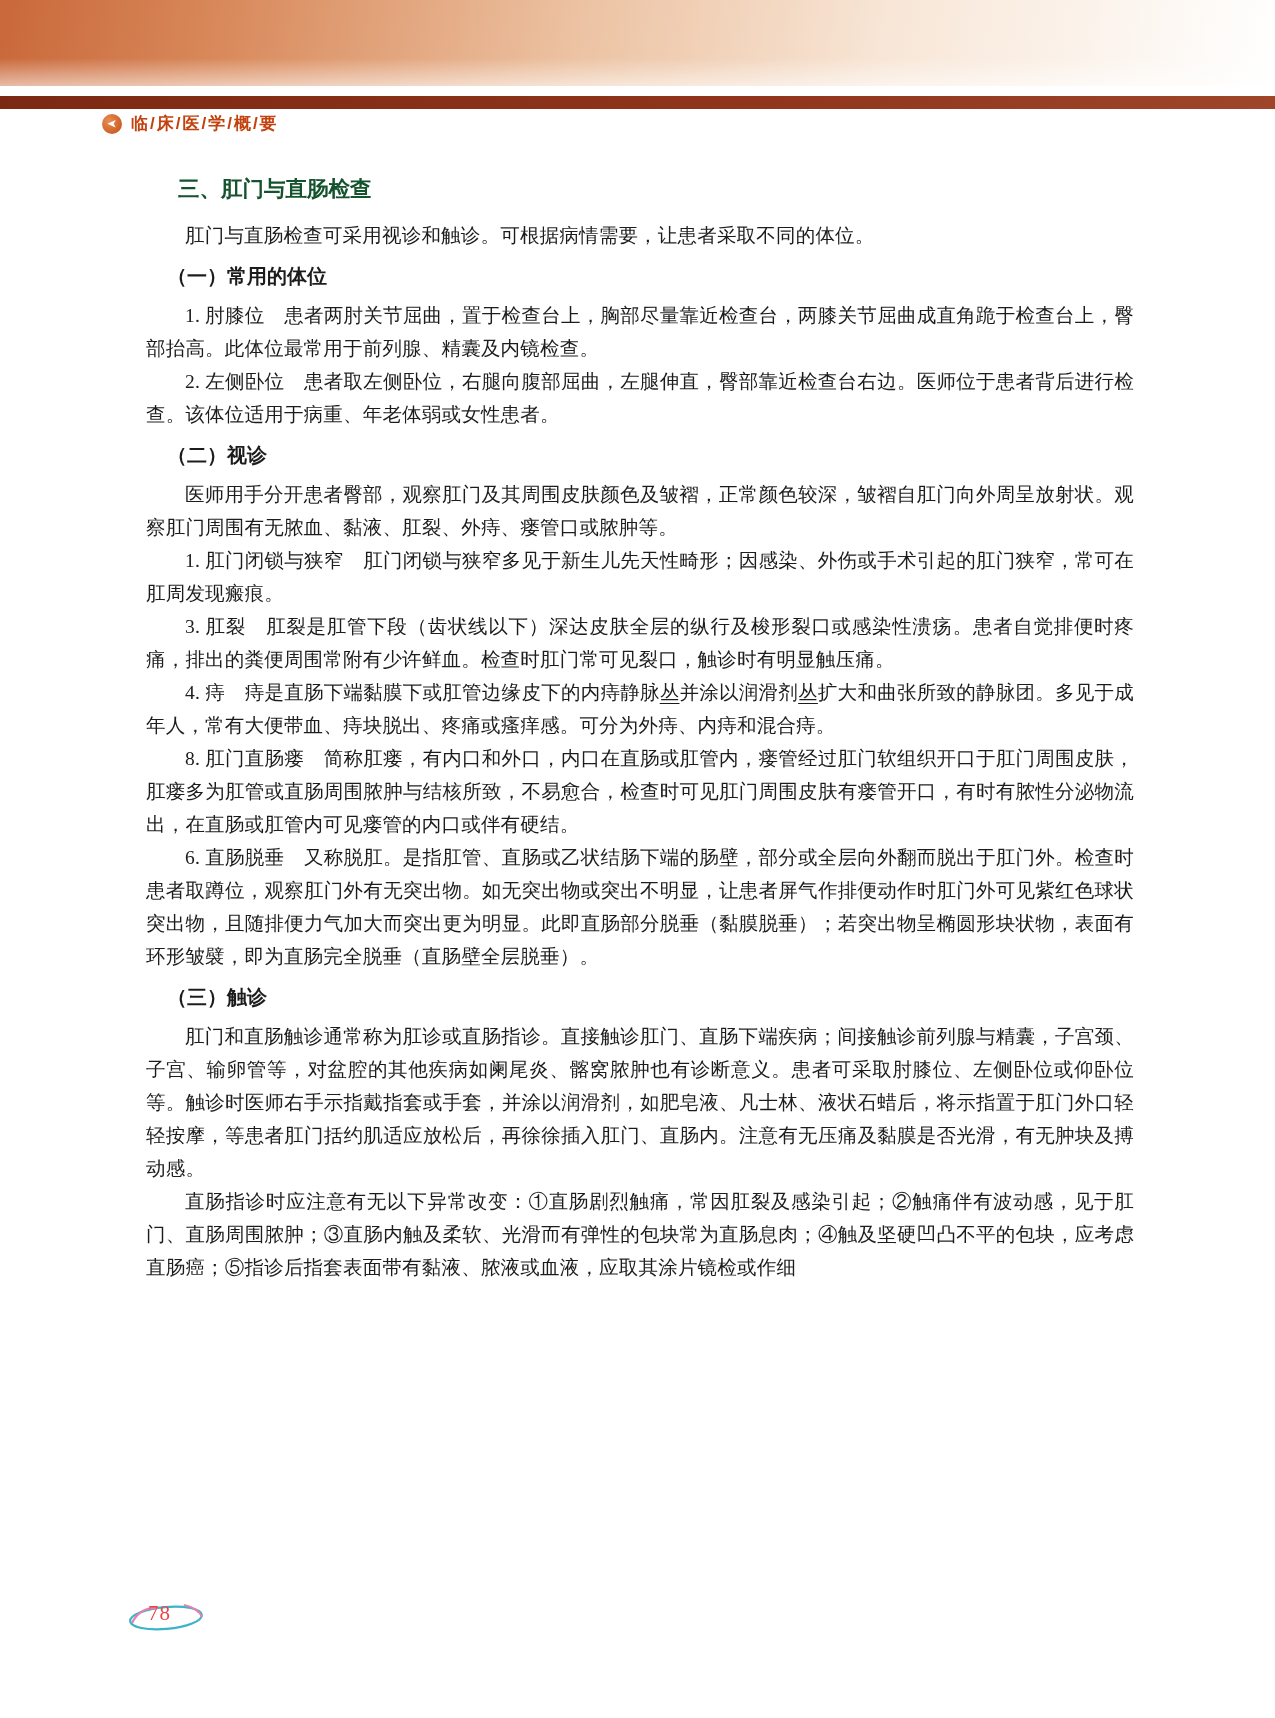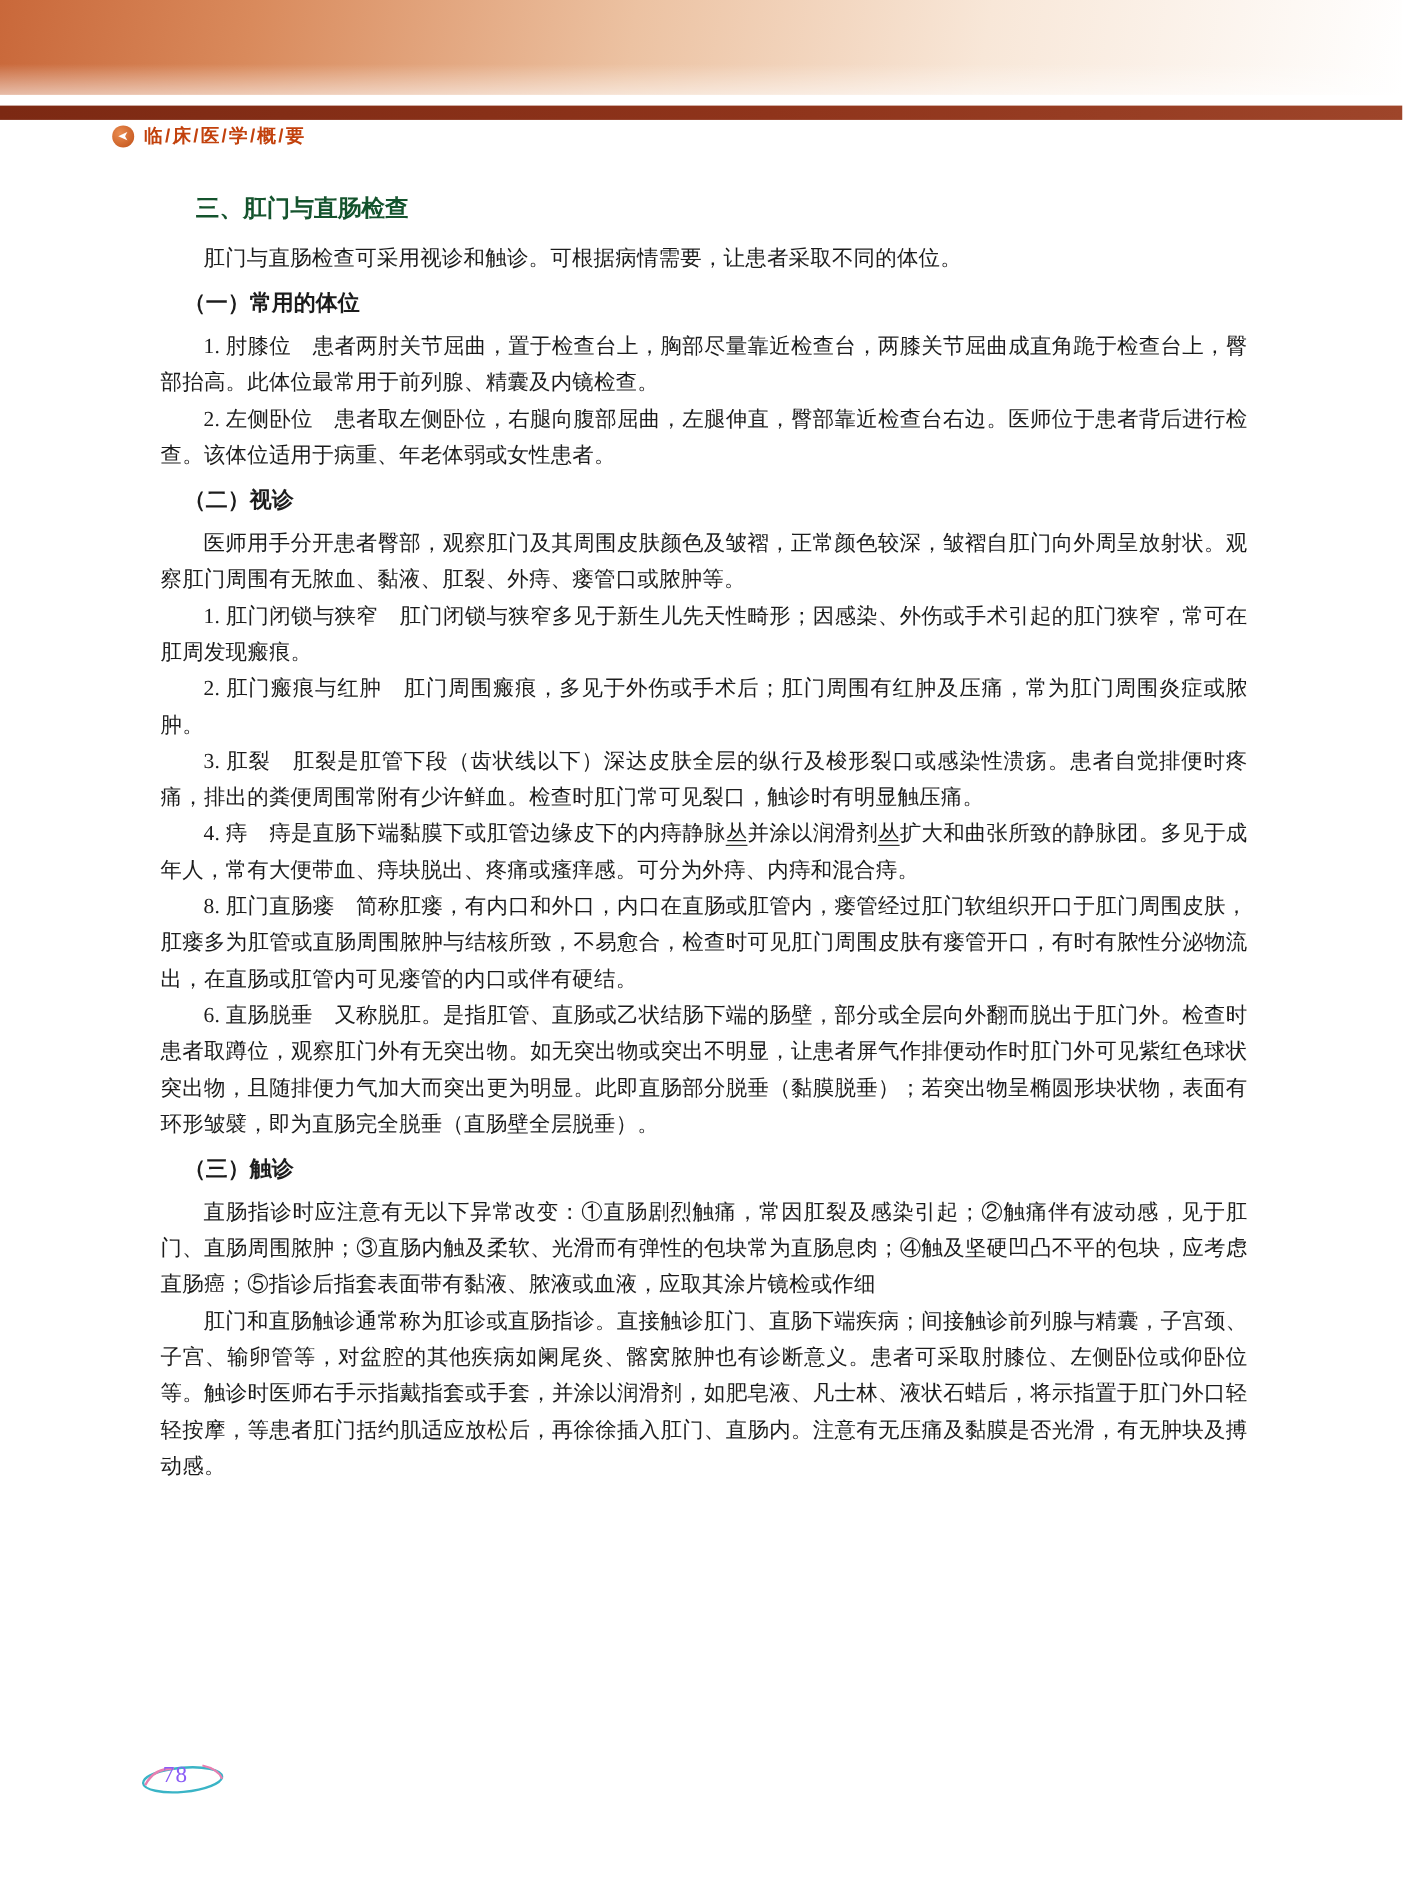--- a/index.html
+++ b/index.html
@@ -66,21 +66,21 @@
   }
   .u { text-decoration:underline; text-underline-offset:4px; }
 
   
   .page-footer {
     position:absolute; left:122px; top:1592px; width:92px; height:48px;
   }
   .page-footer svg { position:absolute; left:0; top:0; }
   .page-num {
     position:absolute; left:26px; top:9px;
-    font-size:21px; color:#8b5cf6; letter-spacing:1px;
+    font-size:21px; color:#ef4444; letter-spacing:1px;
     font-family:"Liberation Serif","DejaVu Serif",serif;
   }
 </style>
 </head>
 <body>
 
 <div class="top-band"></div>
 
 <div class="rule-bar"></div>
 
@@ -95,31 +95,30 @@
 
   <p class="para">肛门与直肠检查可采用视诊和触诊。可根据病情需要，让患者采取不同的体位。</p>
 
   <h3 class="subhead">（一）常用的体位</h3>
   <p class="para">1. 肘膝位　患者两肘关节屈曲，置于检查台上，胸部尽量靠近检查台，两膝关节屈曲成直角跪于检查台上，臀部抬高。此体位最常用于前列腺、精囊及内镜检查。</p>
   <p class="para">2. 左侧卧位　患者取左侧卧位，右腿向腹部屈曲，左腿伸直，臀部靠近检查台右边。医师位于患者背后进行检查。该体位适用于病重、年老体弱或女性患者。</p>
 
   <h3 class="subhead">（二）视诊</h3>
   <p class="para">医师用手分开患者臀部，观察肛门及其周围皮肤颜色及皱褶，正常颜色较深，皱褶自肛门向外周呈放射状。观察肛门周围有无脓血、黏液、肛裂、外痔、瘘管口或脓肿等。</p>
   <p class="para">1. 肛门闭锁与狭窄　肛门闭锁与狭窄多见于新生儿先天性畸形；因感染、外伤或手术引起的肛门狭窄，常可在肛周发现瘢痕。</p>
-  <p class="para">2. 肛门瘢痕与红肿　肛门周围瘢痕，多见于外伤或手术后；肛门周围有红肿及压痛，常为肛门周围炎症或脓肿。</p>
   <p class="para">3. 肛裂　肛裂是肛管下段（齿状线以下）深达皮肤全层的纵行及梭形裂口或感染性溃疡。患者自觉排便时疼痛，排出的粪便周围常附有少许鲜血。检查时肛门常可见裂口，触诊时有明显触压痛。</p>
 
   <p class="para"><span>4. 痔　痔是直肠下端黏膜下或肛管边缘皮下的内痔静脉</span><span class="u">丛</span><span>并涂以润滑剂</span><span class="u">丛</span><span>扩大和曲张所致的静脉团。多见于成年人，常有大便带血、痔块脱出、疼痛或瘙痒感。可分为外痔、内痔和混合痔。</span></p>
 
   <p class="para">8. 肛门直肠瘘　简称肛瘘，有内口和外口，内口在直肠或肛管内，瘘管经过肛门软组织开口于肛门周围皮肤，肛瘘多为肛管或直肠周围脓肿与结核所致，不易愈合，检查时可见肛门周围皮肤有瘘管开口，有时有脓性分泌物流出，在直肠或肛管内可见瘘管的内口或伴有硬结。</p>
   <p class="para">6. 直肠脱垂　又称脱肛。是指肛管、直肠或乙状结肠下端的肠壁，部分或全层向外翻而脱出于肛门外。检查时患者取蹲位，观察肛门外有无突出物。如无突出物或突出不明显，让患者屏气作排便动作时肛门外可见紫红色球状突出物，且随排便力气加大而突出更为明显。此即直肠部分脱垂（黏膜脱垂）；若突出物呈椭圆形块状物，表面有环形皱襞，即为直肠完全脱垂（直肠壁全层脱垂）。</p>
 
   <h3 class="subhead">（三）触诊</h3>
+  <p class="para">肛门和直肠触诊通常称为肛诊或直肠指诊。直接触诊肛门、直肠下端疾病；间接触诊前列腺与精囊，子宫颈、子宫、输卵管等，对盆腔的其他疾病如阑尾炎、髂窝脓肿也有诊断意义。患者可采取肘膝位、左侧卧位或仰卧位等。触诊时医师右手示指戴指套或手套，并涂以润滑剂，如肥皂液、凡士林、液状石蜡后，将示指置于肛门外口轻轻按摩，等患者肛门括约肌适应放松后，再徐徐插入肛门、直肠内。注意有无压痛及黏膜是否光滑，有无肿块及搏动感。</p>
   <p class="para">直肠指诊时应注意有无以下异常改变：①直肠剧烈触痛，常因肛裂及感染引起；②触痛伴有波动感，见于肛门、直肠周围脓肿；③直肠内触及柔软、光滑而有弹性的包块常为直肠息肉；④触及坚硬凹凸不平的包块，应考虑直肠癌；⑤指诊后指套表面带有黏液、脓液或血液，应取其涂片镜检或作细</p>
-  <p class="para">肛门和直肠触诊通常称为肛诊或直肠指诊。直接触诊肛门、直肠下端疾病；间接触诊前列腺与精囊，子宫颈、子宫、输卵管等，对盆腔的其他疾病如阑尾炎、髂窝脓肿也有诊断意义。患者可采取肘膝位、左侧卧位或仰卧位等。触诊时医师右手示指戴指套或手套，并涂以润滑剂，如肥皂液、凡士林、液状石蜡后，将示指置于肛门外口轻轻按摩，等患者肛门括约肌适应放松后，再徐徐插入肛门、直肠内。注意有无压痛及黏膜是否光滑，有无肿块及搏动感。</p>
 
 </div>
 
 <div class="page-footer">
   <svg width="92" height="48" viewBox="0 0 92 48">
     <ellipse cx="44" cy="26" rx="36" ry="11" fill="none" stroke="#3ab4c6" stroke-width="2.2" transform="rotate(-5 44 26)"></ellipse>
     <path d="M10 31 q 8 -16 26 -15" fill="none" stroke="#e87fb0" stroke-width="2.2"></path>
     <path d="M62 13 q 14 3 18 12" fill="none" stroke="#e87fb0" stroke-width="2"></path>
   </svg>
   <span class="page-num">78</span>

